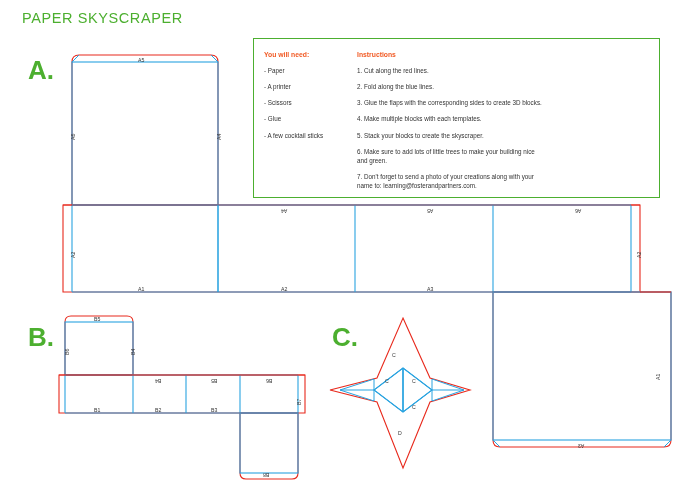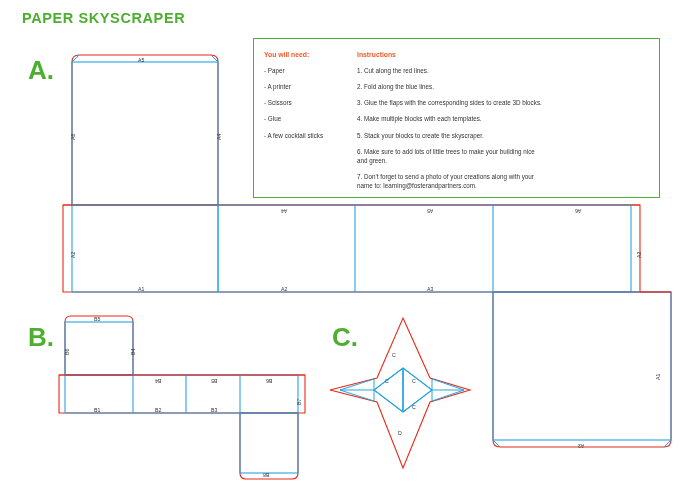--- a/index.html
+++ b/index.html
@@ -6,21 +6,21 @@
   body{
     width:700px;height:495px;
     background:#ffffff;
     font-family:"Liberation Sans", sans-serif;
     overflow:hidden;
     position:relative;
   }
   #sheet{position:absolute;left:0;top:0;width:700px;height:495px;}
   .title{
     position:absolute;left:22px;top:10px;
-    font-size:14.5px;font-weight:bold;letter-spacing:.6px;
+    font-size:14.5px;font-weight:normal;letter-spacing:.6px;
     color:#4caf2f;
   }
   .sectionletter{
     position:absolute;
     font-size:26px;font-weight:bold;color:#4caf2f;
     font-family:"Liberation Sans", sans-serif;
   }
   #letterA{left:28px;top:55px;}
   #letterB{left:28px;top:322px;}
   #letterC{left:332px;top:322px;}

